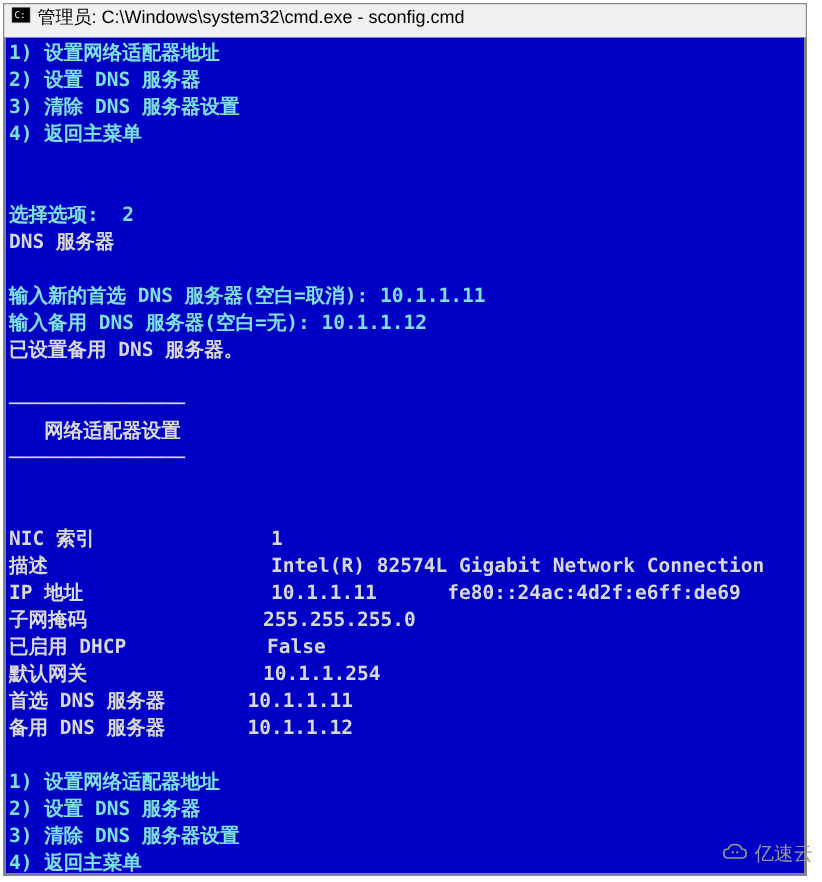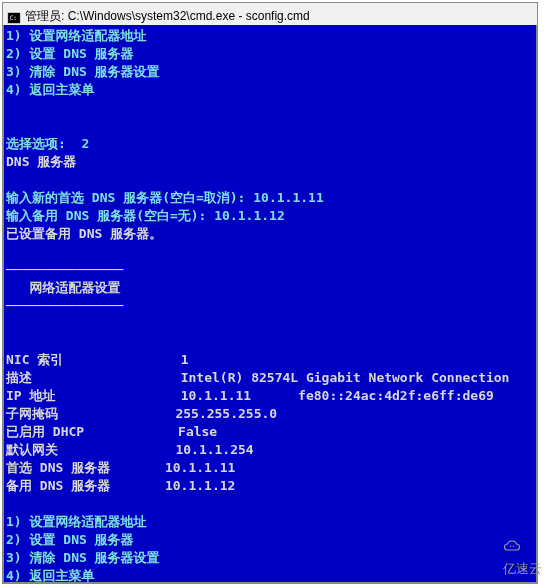--- a/index.html
+++ b/index.html
@@ -19,21 +19,21 @@
       height: 582px;
       border: 1px solid #888;
       background: #fff;
       display: flex;
       flex-direction: column;
     }
     .titlebar {
       height: 22px;
       background: #f0f0f0;
       display: flex;
-      align-items: flex-end;
+      align-items: flex-start;
       padding: 0 4px;
       font-size: 12px;
       font-family: "Microsoft YaHei", sans-serif;
       color: #000;
       gap: 4px;
     }
     .titlebar-icon {
       width: 14px;
       height: 14px;
       display: inline-flex;
@@ -53,26 +53,25 @@
       border: 1px solid #888;
       border-top: none;
       font-weight: bold;
     }
     .cyan { color: #7de0e0; }
     .watermark {
       position: absolute;
       right: 6px;
       bottom: 10px;
       display: flex;
-      align-items: flex-start;
+      align-items: flex-end;
       gap: 4px;
       font-family: "Microsoft YaHei", sans-serif;
       font-size: 13px;
       color: #999;
-      flex-direction: column;
     }
     .watermark-icon {
       width: 18px;
       height: 18px;
     }
   </style>
 </head>
 <body>
 
 <div class="window">

